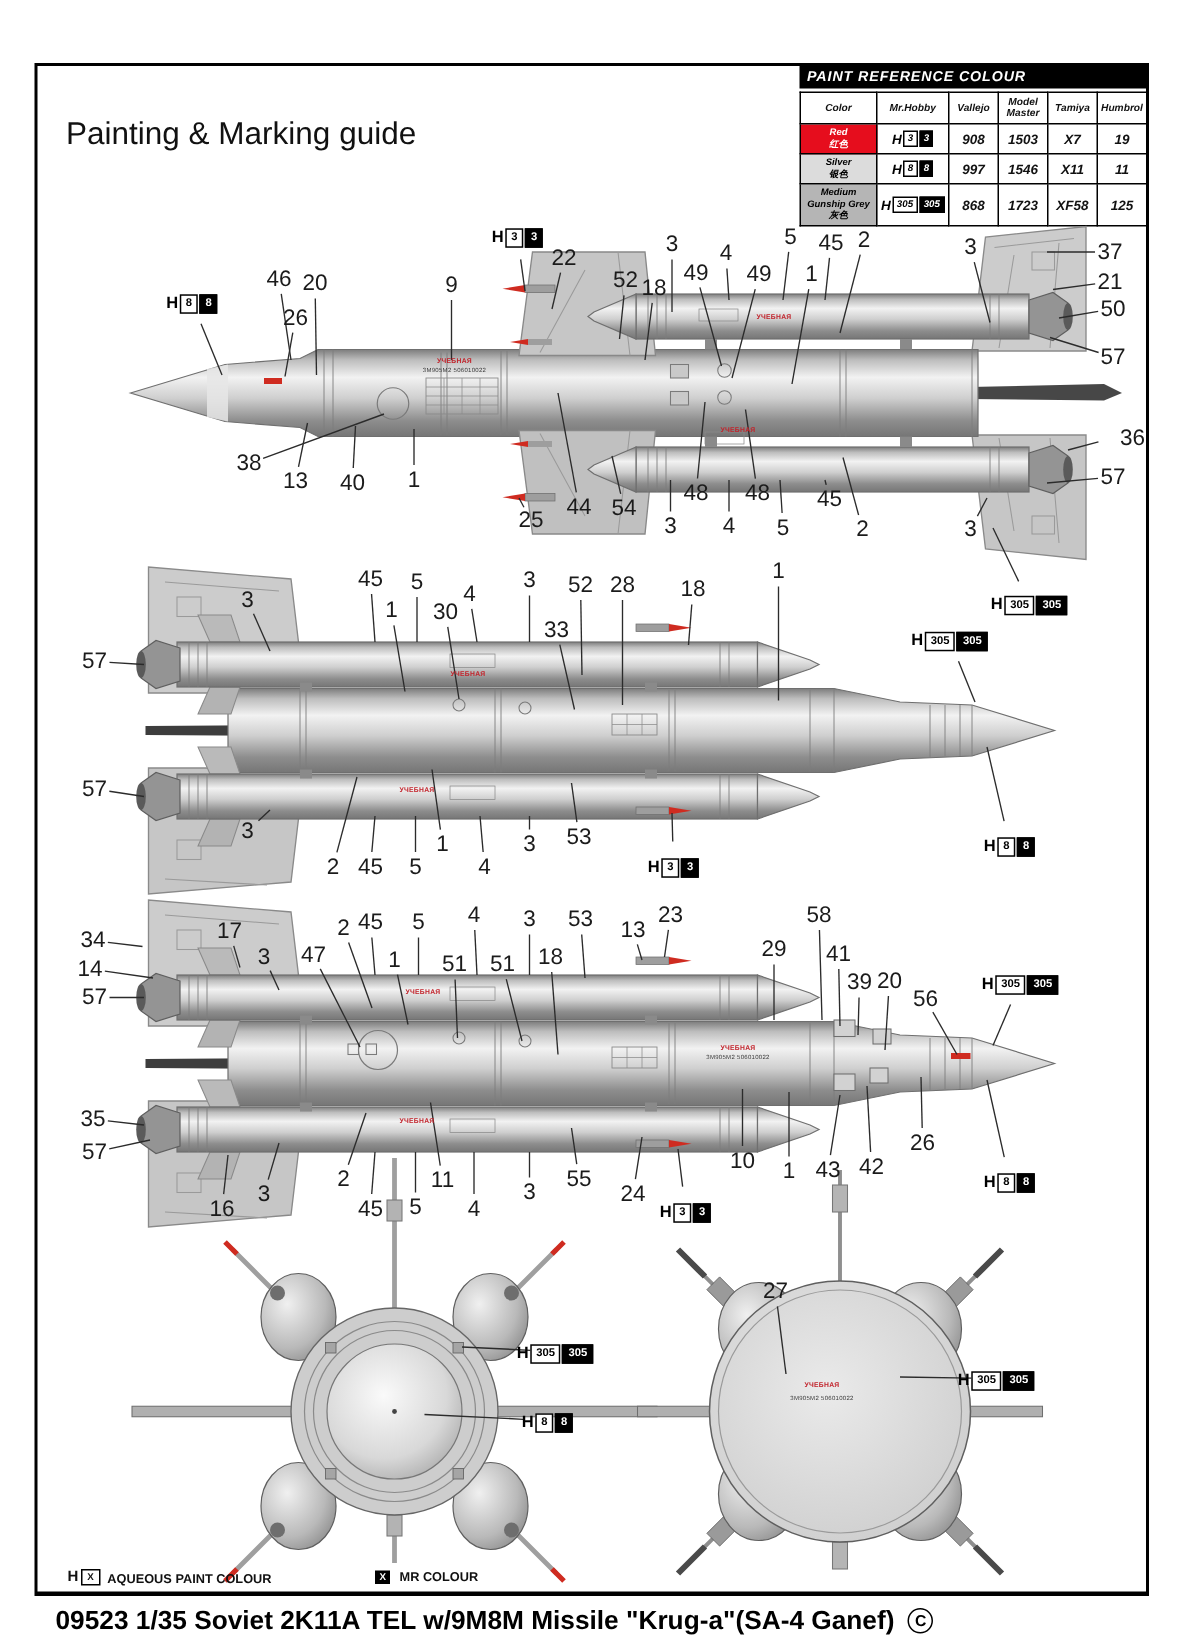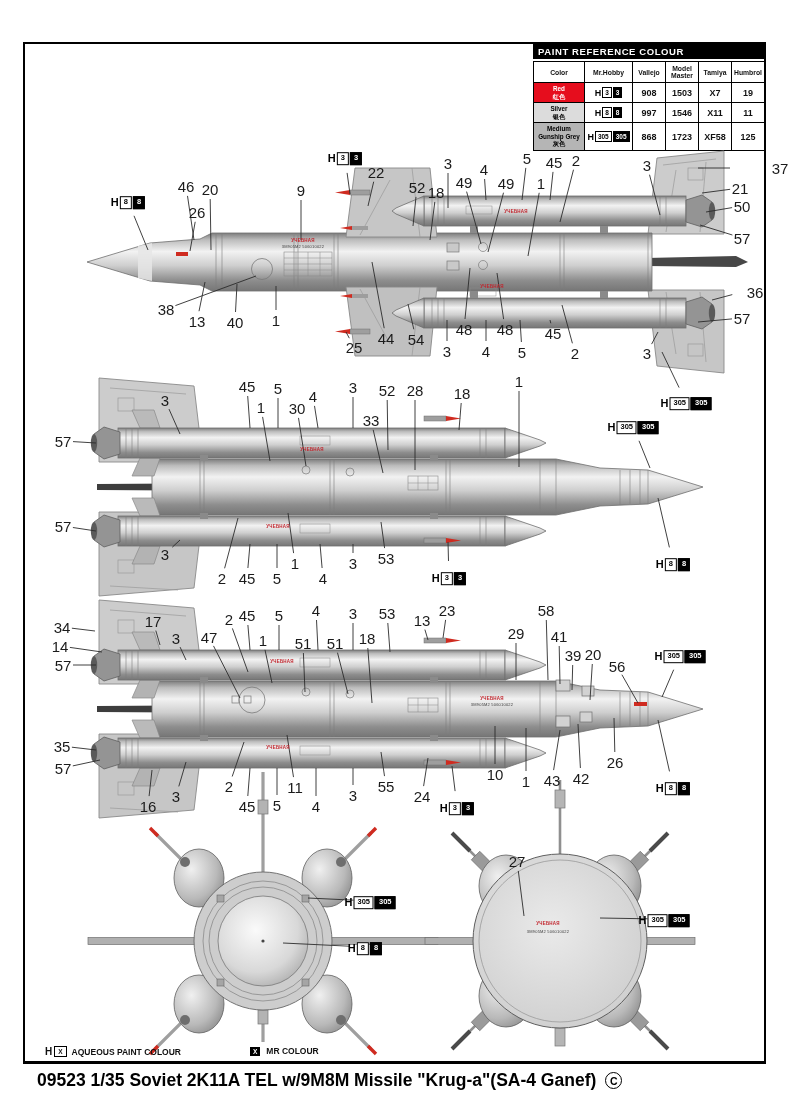--- a/index.html
+++ b/index.html
@@ -4,21 +4,21 @@
 <style>
   html,body{margin:0;padding:0;background:#fff;}
   .page{position:relative;width:800px;height:1101px;background:#ffffff;
         font-family:"Liberation Sans",sans-serif;overflow:hidden;}
   .frame{position:absolute;left:23px;top:42px;width:743px;height:1022px;
          border:2px solid #000;border-bottom-width:3px;box-sizing:border-box;}
   .title-zh{position:absolute;left:45px;top:46px;font-size:25px;font-weight:bold;
             letter-spacing:4px;color:#111;}
   .title-en{position:absolute;left:44px;top:78px;font-size:21px;color:#111;}
   
-  .pt{position:absolute;left:533px;top:44px;width:232px;}
+  .pt{position:absolute;left:533px;top:44px;width:232px;font-style:italic;}
   .pt-title{background:#000;color:#fff;font-size:9.5px;font-weight:bold;
             padding:2px 5px;letter-spacing:.6px;}
   .pt table{border-collapse:collapse;width:100%;margin-top:2px;table-layout:fixed;}
   .pt th{border:1px solid #000;font-size:6.8px;font-weight:bold;padding:3px 0;color:#111;}
   .pt td{border:1px solid #000;font-size:9px;font-weight:bold;text-align:center;
          padding:2px 0;color:#111;}
   .pt th:nth-child(1),.pt td:nth-child(1){width:50px;}
   .pt th:nth-child(2),.pt td:nth-child(2){width:47px;}
   .cswatch .cname{font-size:6.3px;line-height:1.2;font-weight:bold;}
   .hob .hbadge{justify-content:center;}
@@ -55,20 +55,21 @@
              border-radius:50%;align-items:center;justify-content:center;
              font-size:10.5px;font-weight:bold;margin-left:9px;}
 </style>
 </head>
 <body>
 
 <div class="page">
 
   <div class="frame"></div>
 
+  <div class="title-en">Painting &amp; Marking guide</div>
 
   <div class="pt">
     <div class="pt-title">PAINT  REFERENCE  COLOUR</div>
     <table>
       <thead>
           <tr id="pt-cols">
             <th>Color</th>
             <th>Mr.Hobby</th>
             <th>Vallejo</th>
             <th>Model Master</th>
@@ -458,21 +459,21 @@
       <div class="callout" style="left: 436px; top: 192px;">18</div>
       <div class="callout" style="left: 448px; top: 163px;">3</div>
       <div class="callout" style="left: 464px; top: 182px;">49</div>
       <div class="callout" style="left: 484px; top: 169px;">4</div>
       <div class="callout" style="left: 506px; top: 183px;">49</div>
       <div class="callout" style="left: 527px; top: 158px;">5</div>
       <div class="callout" style="left: 541px; top: 183px;">1</div>
       <div class="callout" style="left: 554px; top: 162px;">45</div>
       <div class="callout" style="left: 576px; top: 160px;">2</div>
       <div class="callout" style="left: 647px; top: 165px;">3</div>
-      <div class="callout" style="left: 740px; top: 168px; margin-left: 40px;">37</div>
+      <div class="callout" style="left: 740px; top: 168px;">37</div>
       <div class="callout" style="left: 740px; top: 188px;">21</div>
       <div class="callout" style="left: 742px; top: 206px;">50</div>
       <div class="callout" style="left: 742px; top: 238px;">57</div>
       <div class="callout" style="left: 755px; top: 292px;">36</div>
       <div class="callout" style="left: 742px; top: 318px;">57</div>
       <div class="callout" style="left: 166px; top: 309px;">38</div>
       <div class="callout" style="left: 197px; top: 321px;">13</div>
       <div class="callout" style="left: 235px; top: 322px;">40</div>
       <div class="callout" style="left: 276px; top: 320px;">1</div>
       <div class="callout" style="left: 354px; top: 347px;">25</div>

